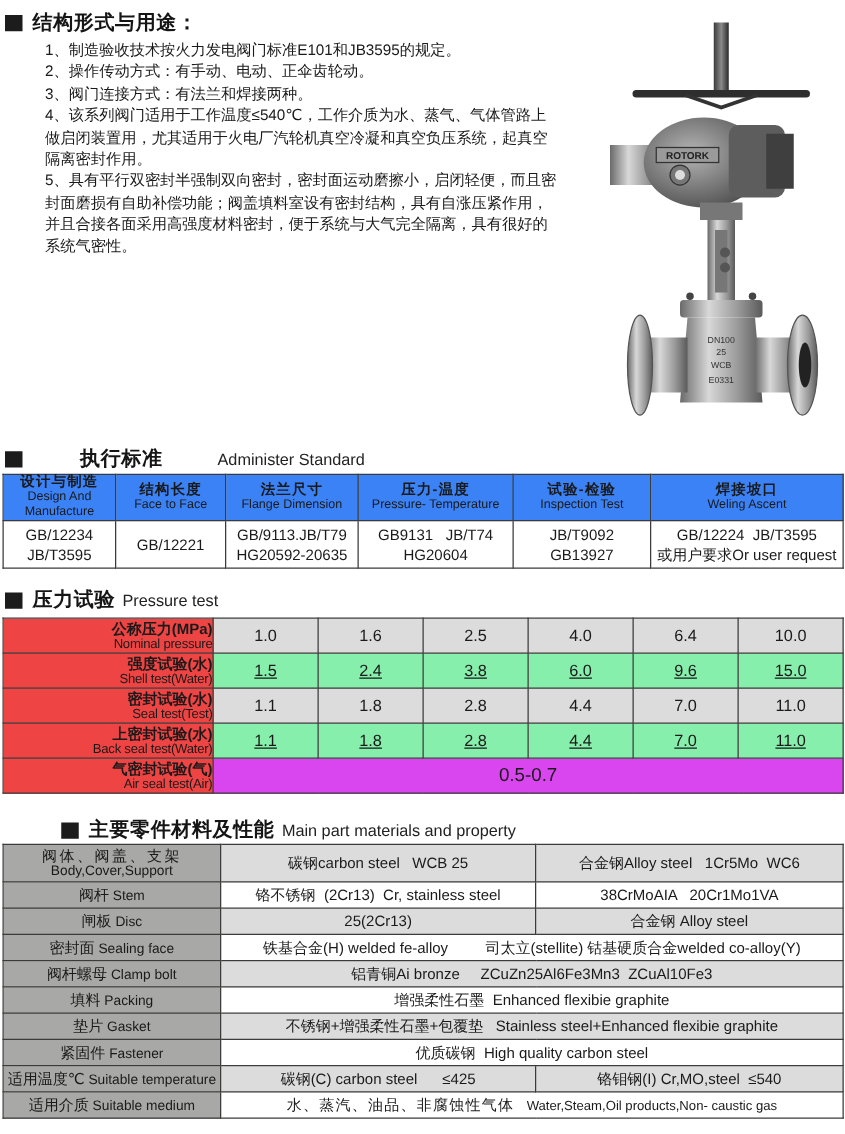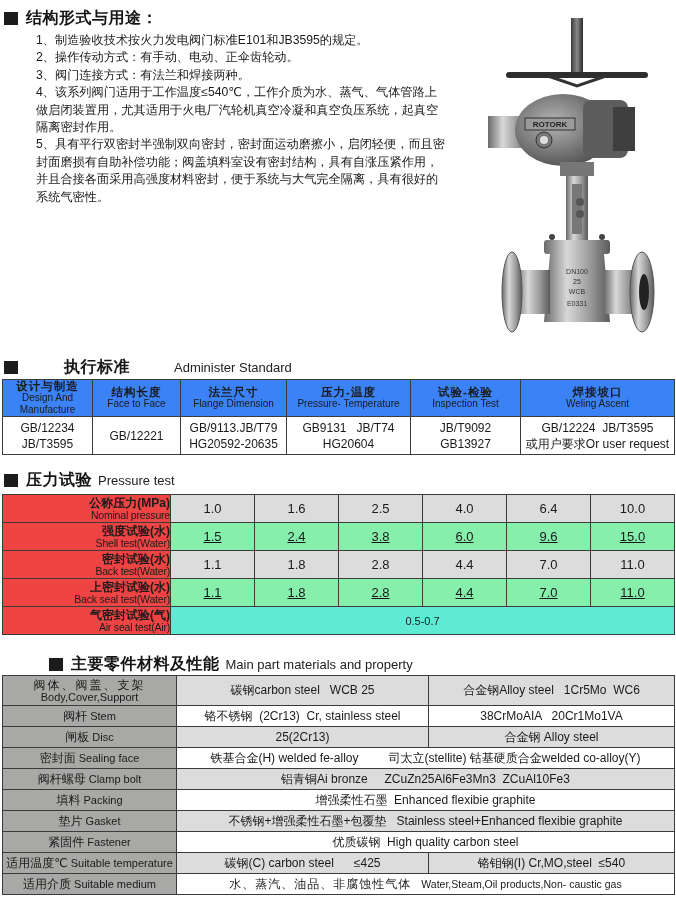--- a/index.html
+++ b/index.html
@@ -28,21 +28,21 @@
 
   
   #pt { top: 494px; }
   #pt td { height: 28px; }
   #pt td.lbl { background: #ef4444; line-height: 12px; text-align: right; }
   #pt td.lbl .cn { font-size: 12px; font-weight: bold; display: block; }
   #pt td.lbl .en { font-size: 10.5px; display: block; letter-spacing: -0.2px; padding-left: 44px; }
   #pt tr.g td.v { background: #dcdcdc; }
   #pt tr.w td.v { background: #86efac; text-decoration: underline; }
   #pt td.v { font-size: 13px; }
-  #pt td.air { background: #5eead4; font-size: 11px; }
+  #pt td.air { background: #d946ef; font-size: 15px; }
 
   
   #mt { top: 675px; }
   #mt td { height: 21px; font-size: 12px; }
   #mt td.lbl { background: #a8a8a6; font-size: 11px; }
   #mt td.lbl .cn { font-weight: normal; font-size: 12px; }
   #mt td.lbl .en2 { font-size: 11px; }
   #mt tr.g td.v { background: #dcdcdc; }
   #mt tr.w td.v { background: #ffffff; }
   #mt tr.first td { height: 30px; }
@@ -234,21 +234,21 @@
     <td class="v">1.5</td>
     <td class="v">2.4</td>
     <td class="v">3.8</td>
     <td class="v">6.0</td>
     <td class="v">9.6</td>
     <td class="v">15.0</td>
   </tr>
   <tr class="g">
     <td class="lbl">
           <span class="cn">密封试验(水)</span>
-          <span class="en">Back test(Water)</span>
+          <span class="en">Seal test(Test)</span>
         </td>
     <td class="v">1.1</td>
     <td class="v">1.8</td>
     <td class="v">2.8</td>
     <td class="v">4.4</td>
     <td class="v">7.0</td>
     <td class="v">11.0</td>
   </tr>
   <tr class="w">
     <td class="lbl">

